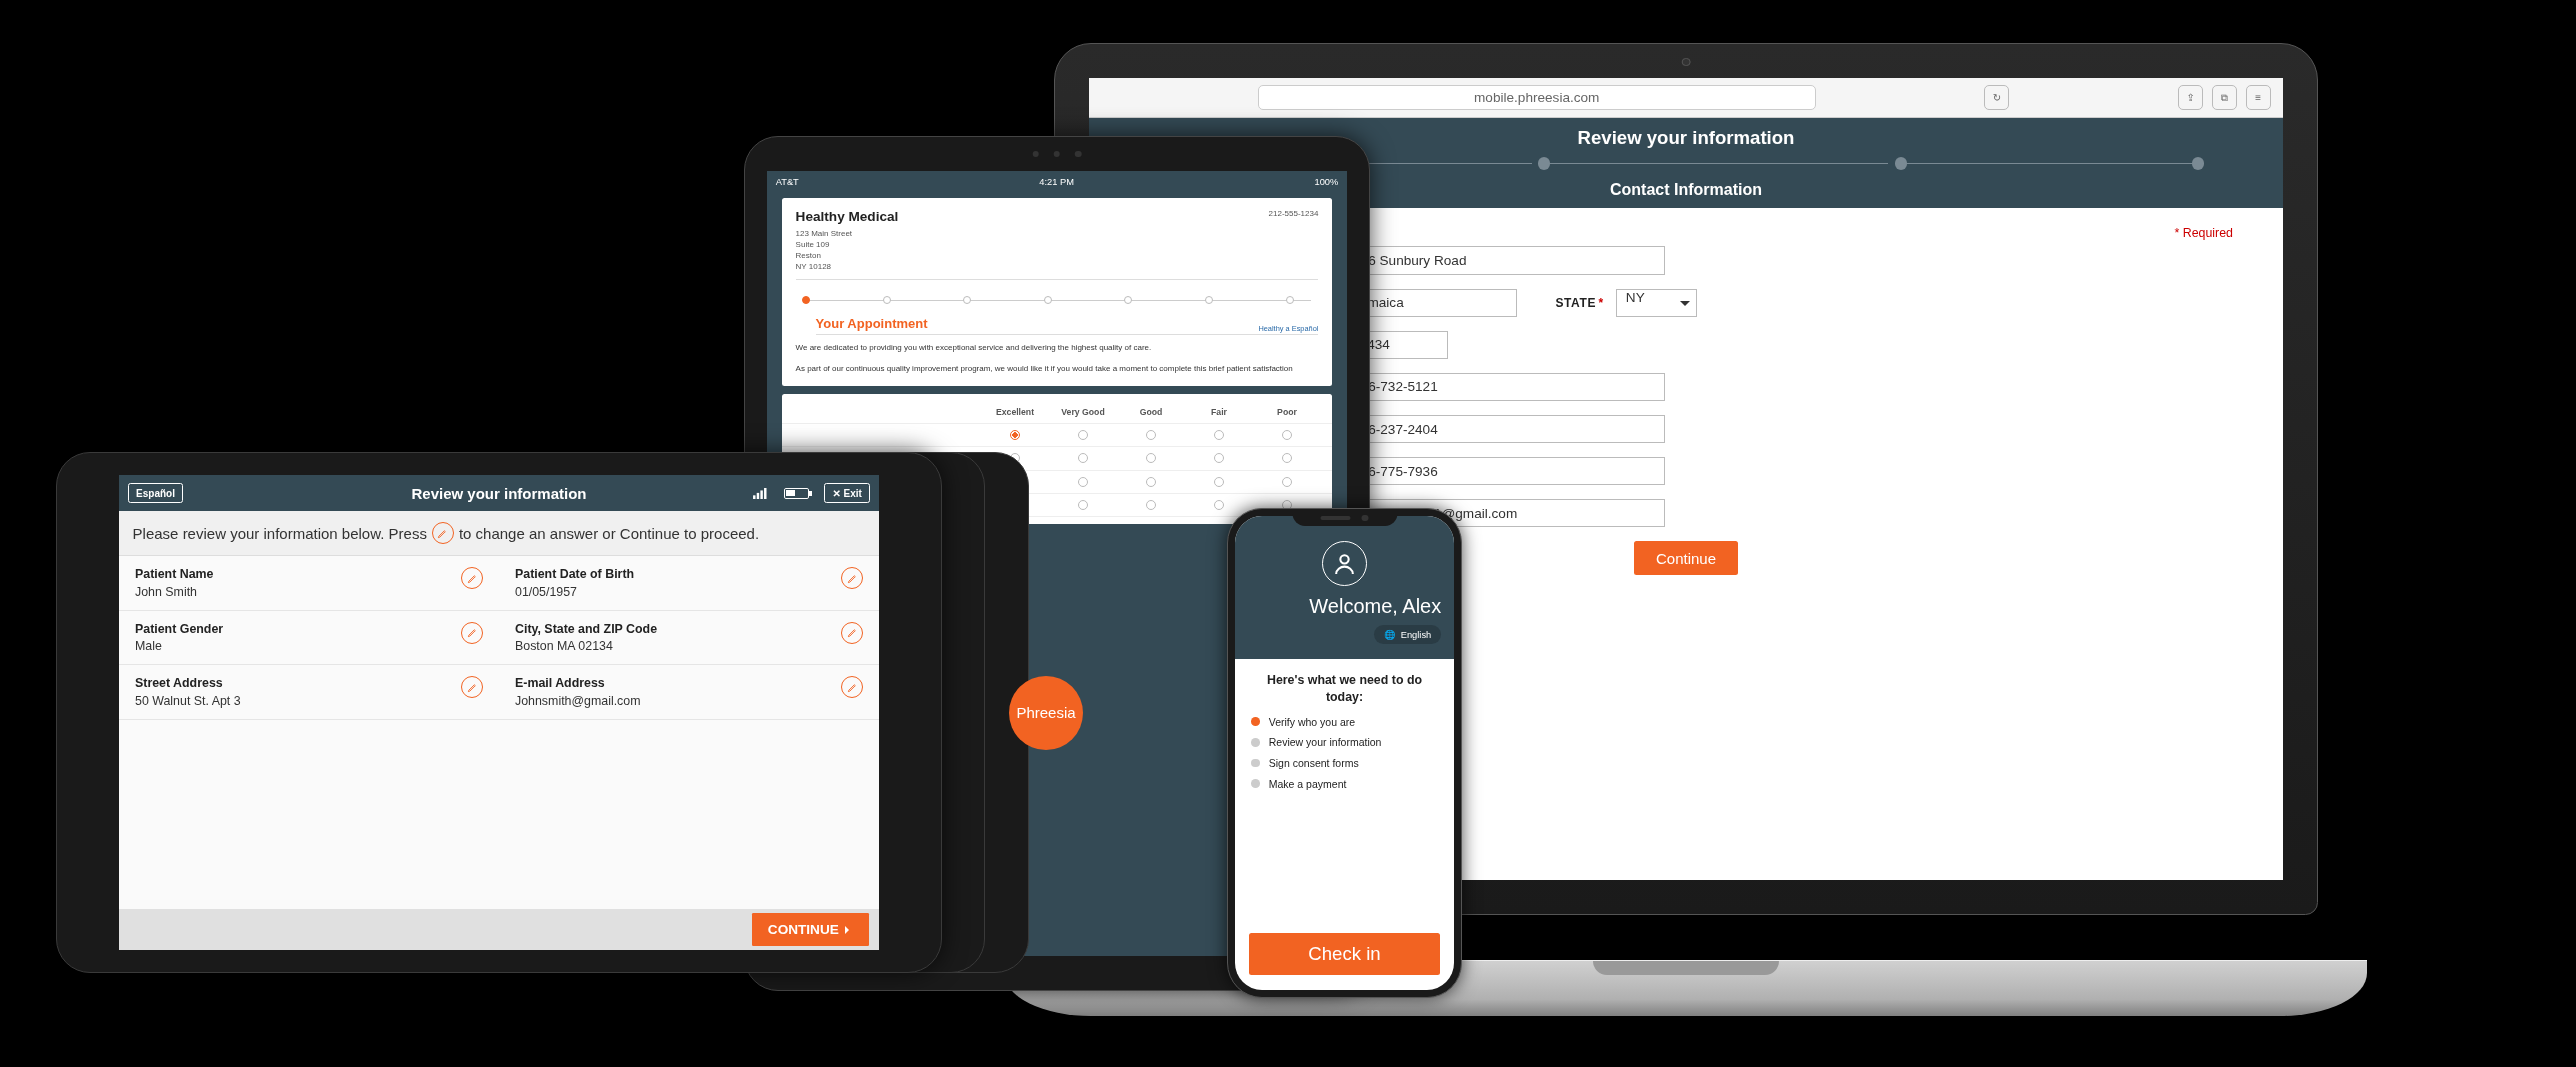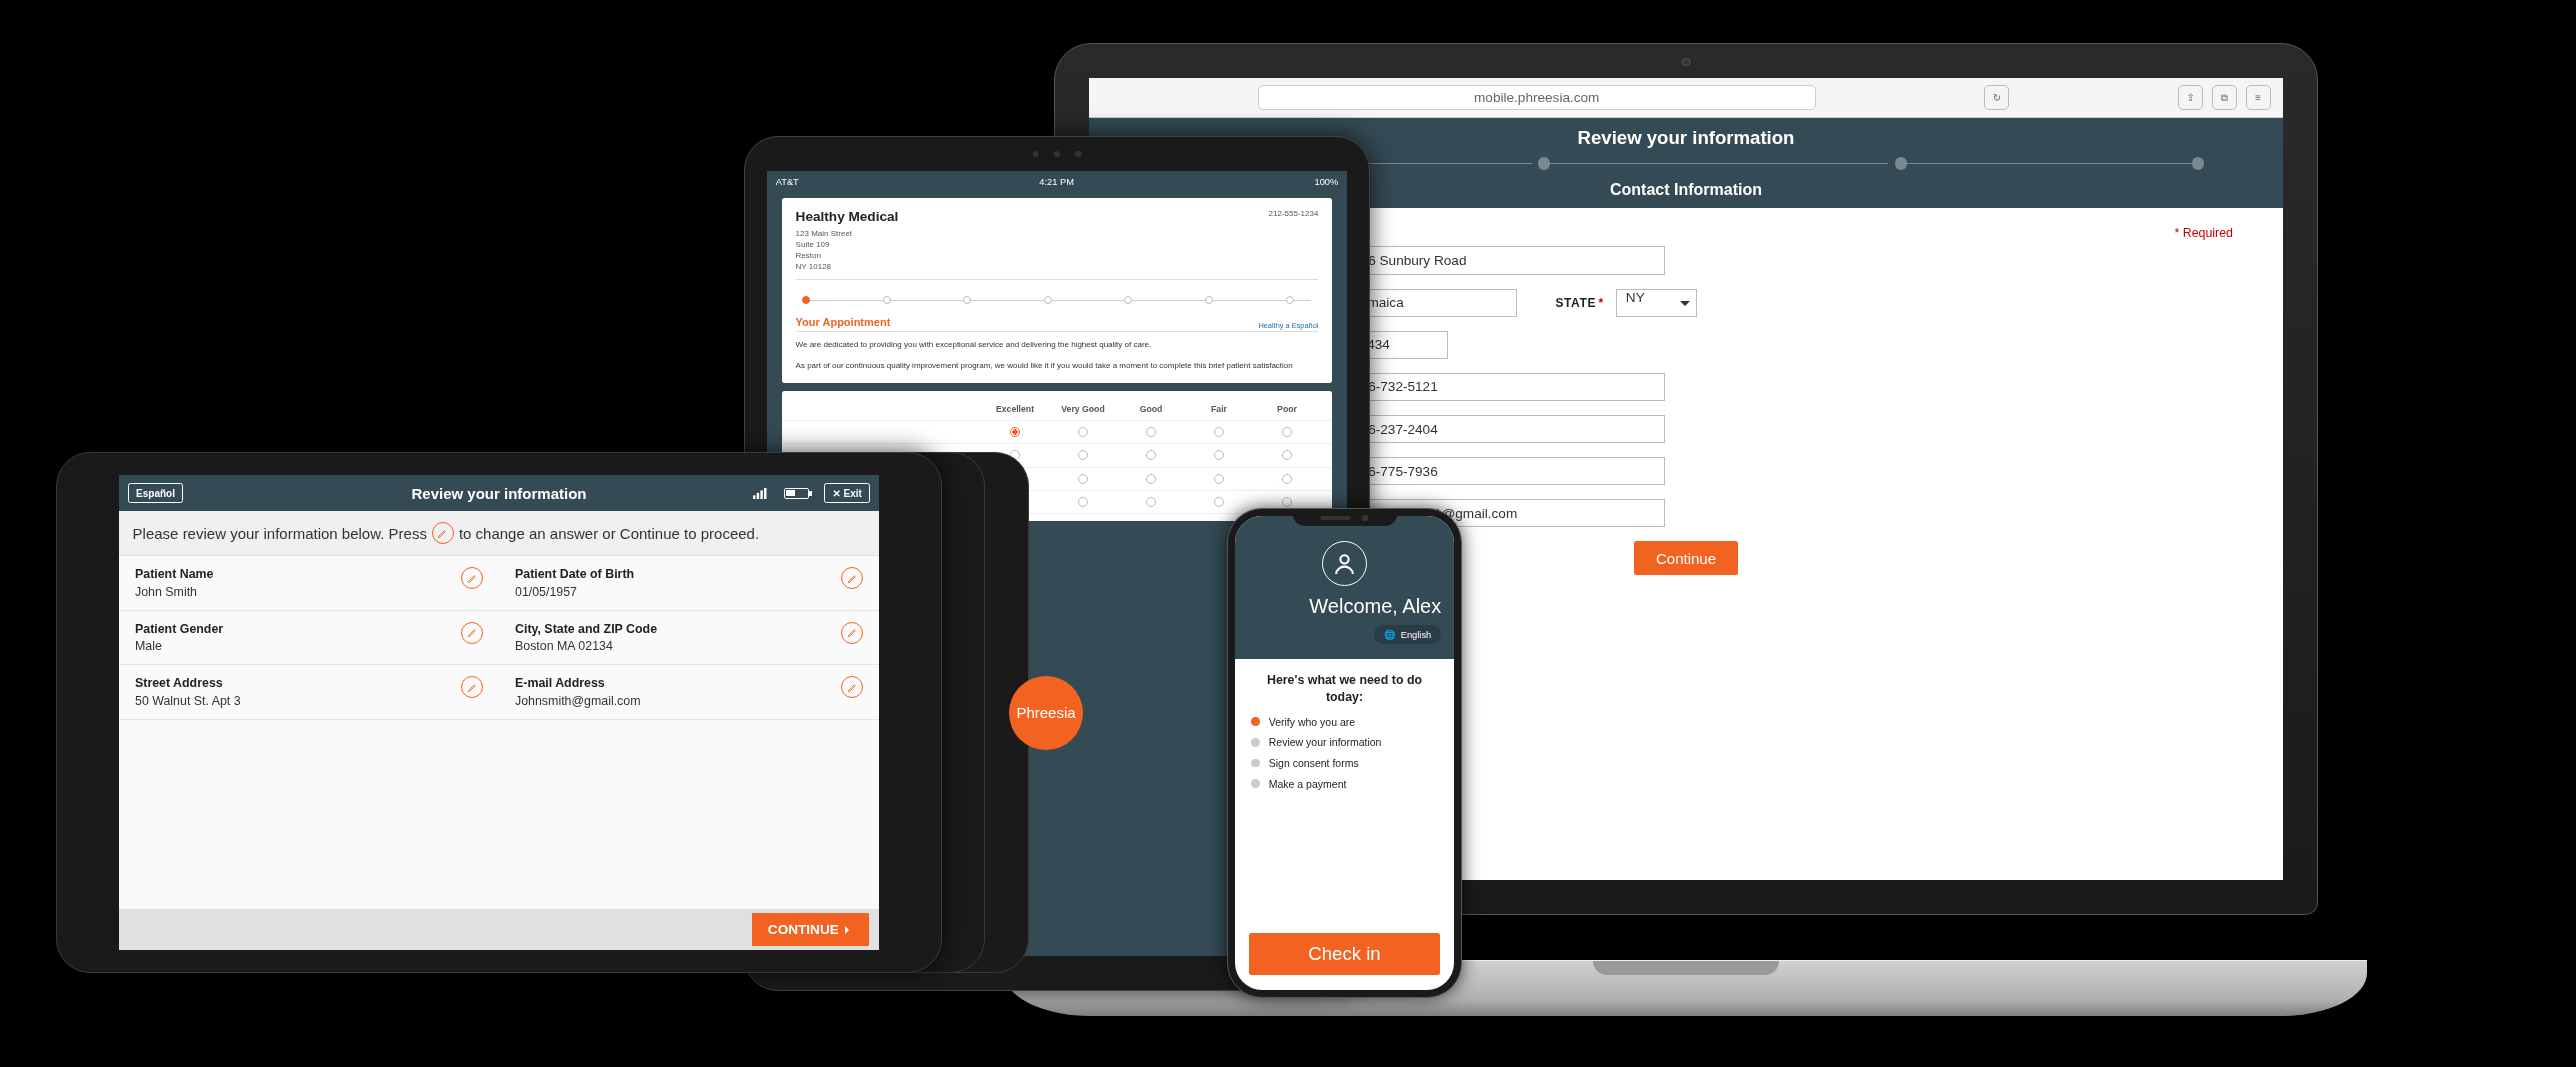--- a/index.html
+++ b/index.html
@@ -132,21 +132,21 @@
   .t2-practice { font-weight: bold; font-size: 13.6px; margin-bottom: 5px; }
   .t2-addr { font-size: 8px; color: #555; line-height: 1.35; }
   .t2-phone { font-size: 8px; color: #555; text-align: right; }
   .t2-progress { position: relative; height: 20px; margin: 11px 0 5px 0; }
   .t2-pline { position: absolute; left: 7.4px; right: 7.4px; top: 9.3px; height: 0.6px; background: #ccc; }
   .t2-pdot {
     position: absolute; top: 5.6px; width: 8px; height: 8px; border-radius: 50%;
     background: #fff; border: 0.6px solid #bbb;
   }
   .t2-pdot.a { background: #f26322; border-color: #f26322; }
-  .t2-subtitle { color: #f26322; font-size: 11px; font-weight: bold; border-bottom: 0.6px solid #ddd; padding-bottom: 3.7px; }
+  .t2-subtitle { color: #f26322; font-size: 13px; font-weight: bold; border-bottom: 0.6px solid #ddd; padding-bottom: 3.7px; margin-left: 20px; }
   .t2-lang { font-size: 7.4px; color: #2a6aa8; text-align: right; margin-top: -11px; }
   .t2-text { font-size: 8px; color: #333; margin-top: 8.7px; line-height: 1.5; }
   .t2-grid {
     background: #fff; margin: 8.7px 15px 0 15px; border-radius: 2.5px;
     font-size: 8.7px; color: #333; padding: 6.2px 0;
   }
   .t2-grid-head, .t2-grid-row {
     display: grid;
     grid-template-columns: 1fr repeat(5, 68px);
     align-items: center; padding: 6.2px 11px; border-bottom: 0.6px solid #eee;

